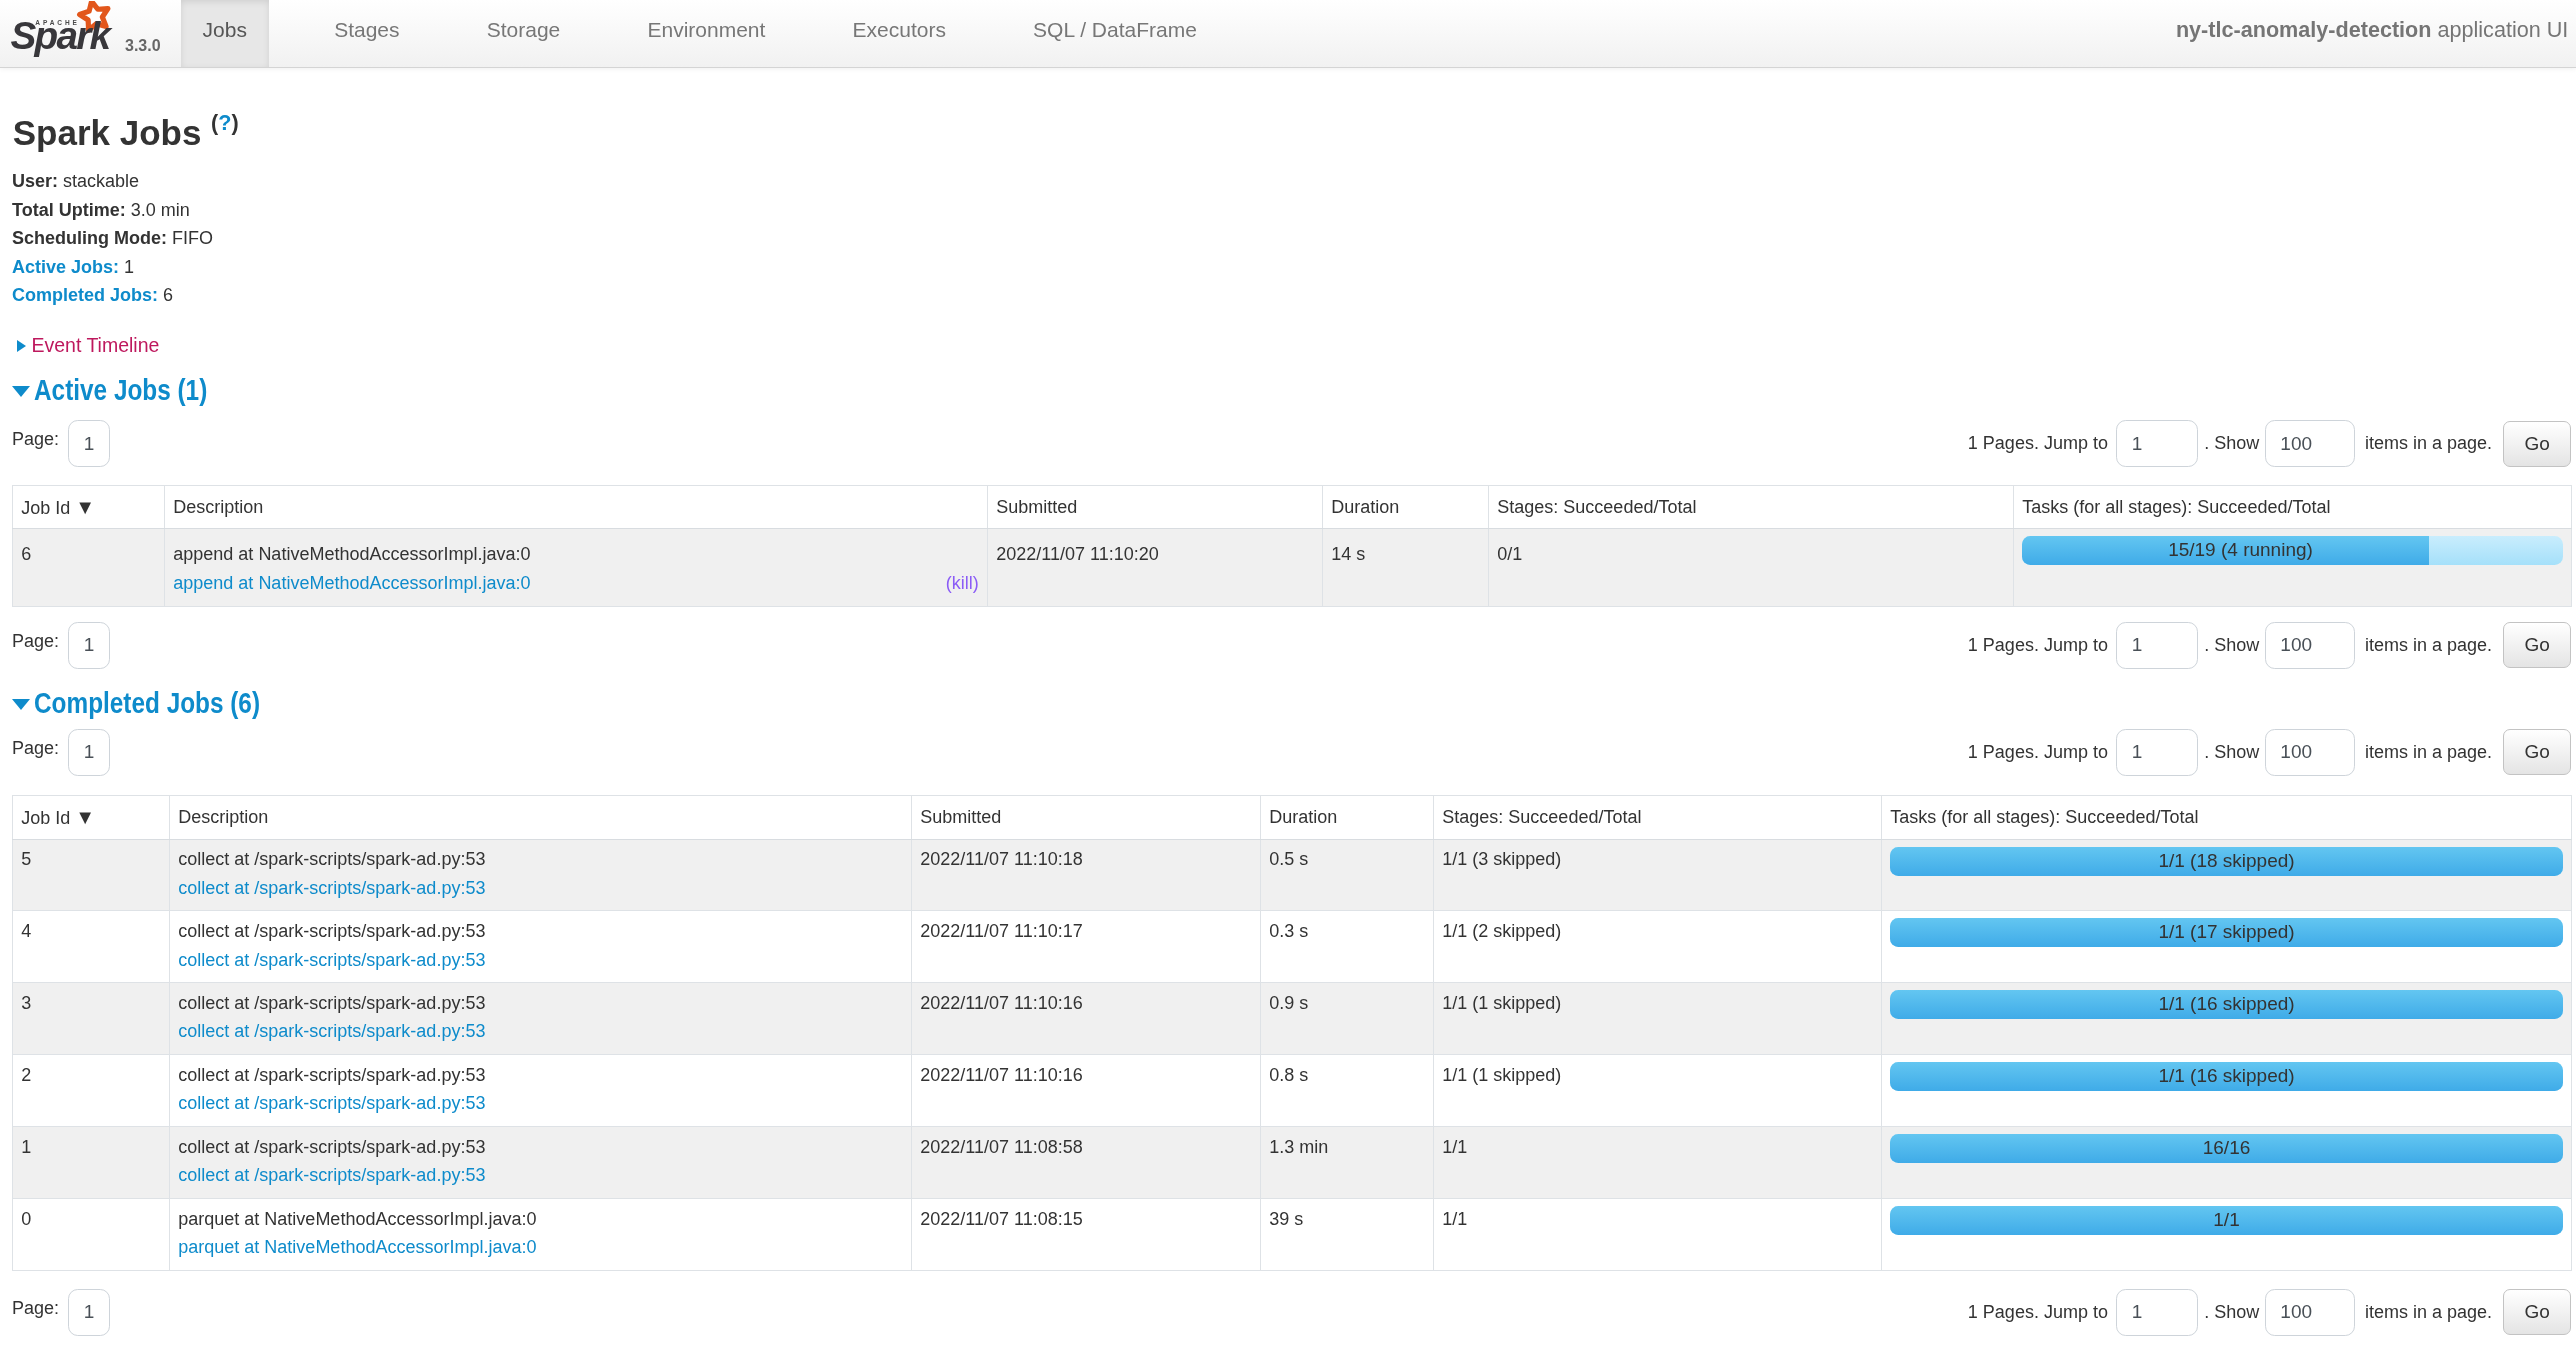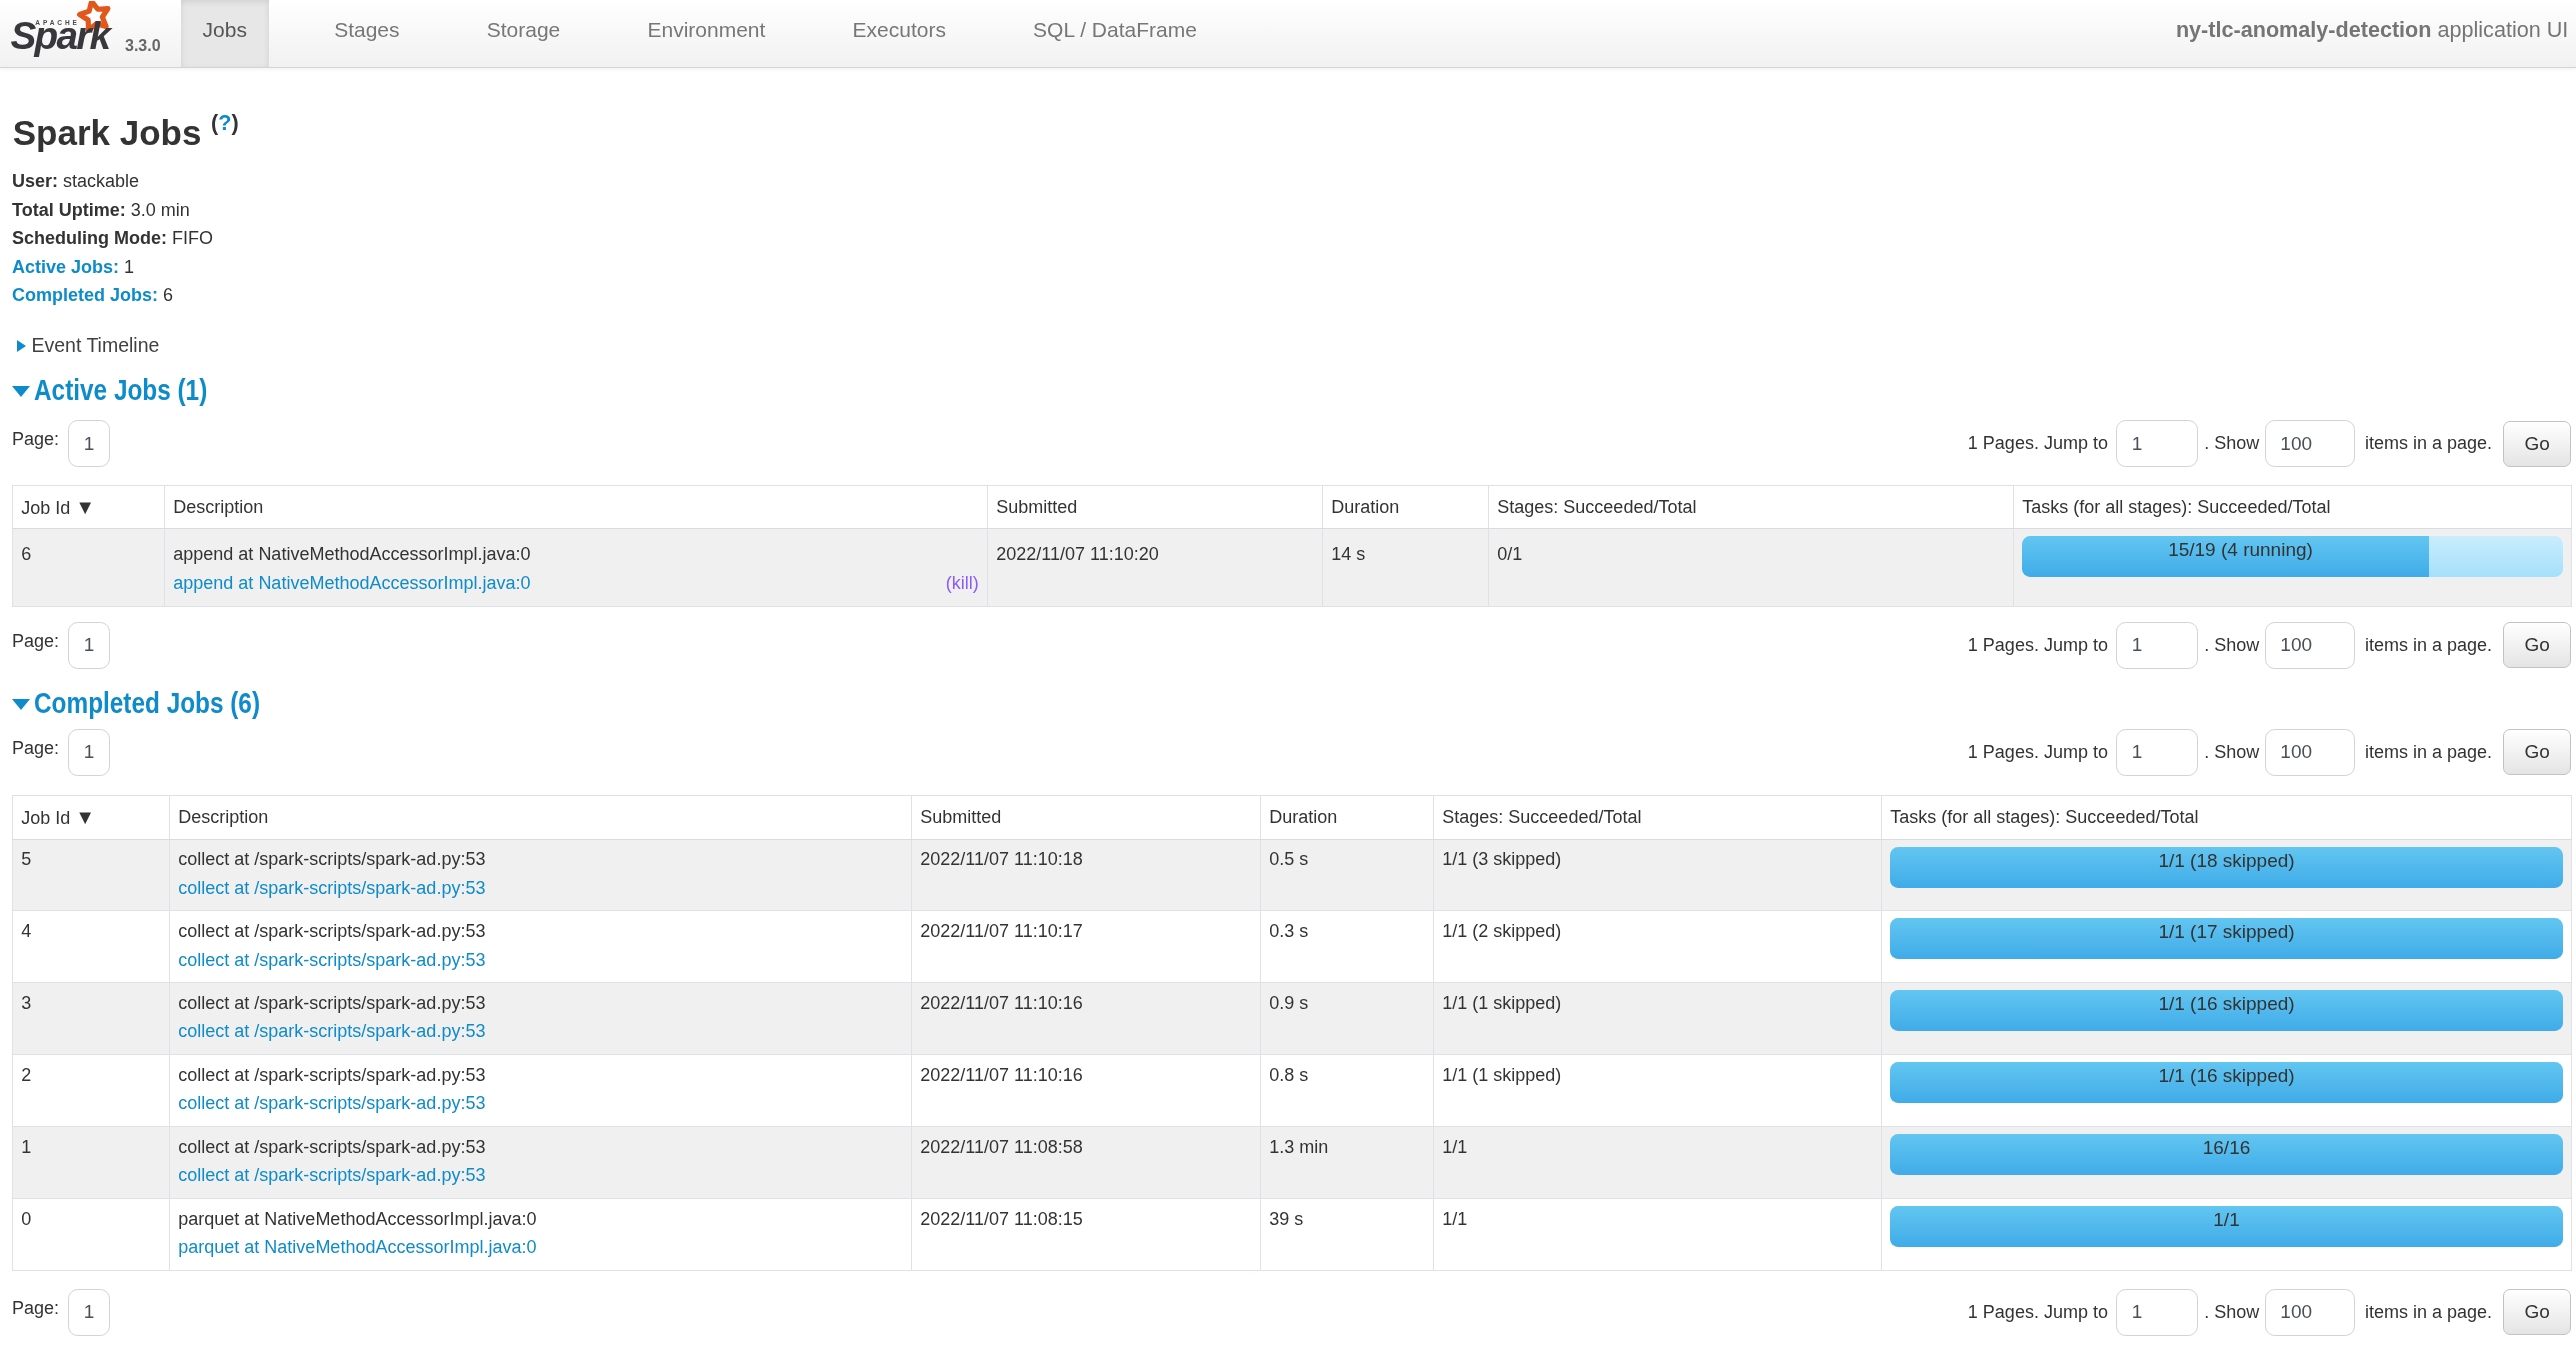--- a/index.html
+++ b/index.html
@@ -13,21 +13,21 @@
 .nav a { display:block; line-height:60px; height:67px; padding:0 21.6px; font-size:21px; color:#777; }
 .nav a.active { background:#e7e7e7; color:#555; box-shadow:inset 0 2.1px 6.3px rgba(0,0,0,.10); }
 .appname { position:absolute; right:7.7px; top:0; line-height:60px; font-size:21.6px; color:#757575; }
 .content { margin:0 4.9px 0 12px; }
 h3.title { font-size:35px; line-height:41px; margin:44px 0 0 0.7px; font-weight:bold; color:#333; }
 h3.title .q { font-size:21.6px; position:relative; top:-14.6px; font-weight:bold; }
 h3.title .q a { color:#0e8bcb; }
 ul.info { list-style:none; margin:9px 0 0 0; padding:0; line-height:28.5px; }
 ul.info strong { color:#333; }
 ul.info a { color:#0e8bcb; font-weight:bold; }
-.timeline { margin:21.6px 0 0 0.7px; line-height:29px; color:#404040; font-size:19.5px; }
+.timeline { margin:21.6px 0 0 0.7px; line-height:29px; color:#be185d; font-size:19.5px; }
 .arrow-r { display:inline-block; width:0; height:0; border-left:9.7px solid #0e8bcb; border-top:6.3px solid transparent; border-bottom:6.3px solid transparent; margin:0 5.6px 0 4.2px; }
 .arrow-d { display:inline-block; width:0; height:0; border-top:11px solid #0e8bcb; border-left:9px solid transparent; border-right:9px solid transparent; margin-right:3.5px; position:relative; top:-2.8px; }
 h4.collapsible { font-size:29px; line-height:35px; margin:13.2px 0 0 0; font-weight:bold; }
 h4.cj { margin-top:16.7px; }
 h4.collapsible a { color:#0e8bcb; display:inline-block; transform:scaleX(0.84); transform-origin:left; }
 .pagerow { display:flex; align-items:center; margin-top:12px; height:47px; }
 .pagerow.p2 { margin-top:15.3px; }
 .pagerow.p3 { margin-top:8.3px; }
 .pagerow.p4 { margin-top:18px; }
 .pagerow .lbl { margin-right:9px; position:relative; top:-4.2px; }
@@ -42,21 +42,21 @@
 table.jobs th, table.jobs td { border:0.7px solid #dee2e6; text-align:left; vertical-align:top; font-size:18px; }
 table.jobs th { padding:6.3px 8.3px; line-height:28.5px; border-bottom:1.4px solid #d8dce0; font-weight:normal; }
 table.jobs td { line-height:28.5px; }
 table.active td { padding:11px 8.3px 8.3px; }
 table.active td.pcell { padding-top:6.3px; }
 table.completed td { padding:5.6px 8.3px 8.3px; }
 table.completed td.pcell { padding-top:7px; }
 tr.odd { background:#f0f0f0; }
 td a { color:#0e8bcb; }
 .kill { float:right; color:#8b5cf6; }
-.progress { position:relative; height:41px; border-radius:8.3px; background:linear-gradient(#c9edfd,#a5e0fa); overflow:hidden; }
+.progress { position:relative; height:29px; border-radius:8.3px; background:linear-gradient(#c9edfd,#a5e0fa); overflow:hidden; }
 .progress .bar { position:absolute; left:0; top:0; bottom:0; background:linear-gradient(#63c6f1,#3fabe8); }
 .progress .ptxt { position:absolute; left:0; right:0; top:0; text-align:center; line-height:28.5px; font-size:19px; color:#333; }
 </style>
 </head>
 <body>
 <div class="navbar">
   <div class="brand">
     <svg width="146" height="65" viewBox="0 0 210 94" style="font-size:26px">
       <g transform="translate(122,22) rotate(-12)">
         <path d="M 0,-22 L 6.4,-8.9 20.9,-6.9 10.5,3.4 12.9,17.9 0,11 -12.9,17.9 -10.5,3.4 -20.9,-6.9 -6.4,-8.9 Z" fill="#fff" stroke="#e2571c" stroke-width="7.5" stroke-linejoin="round"></path>

